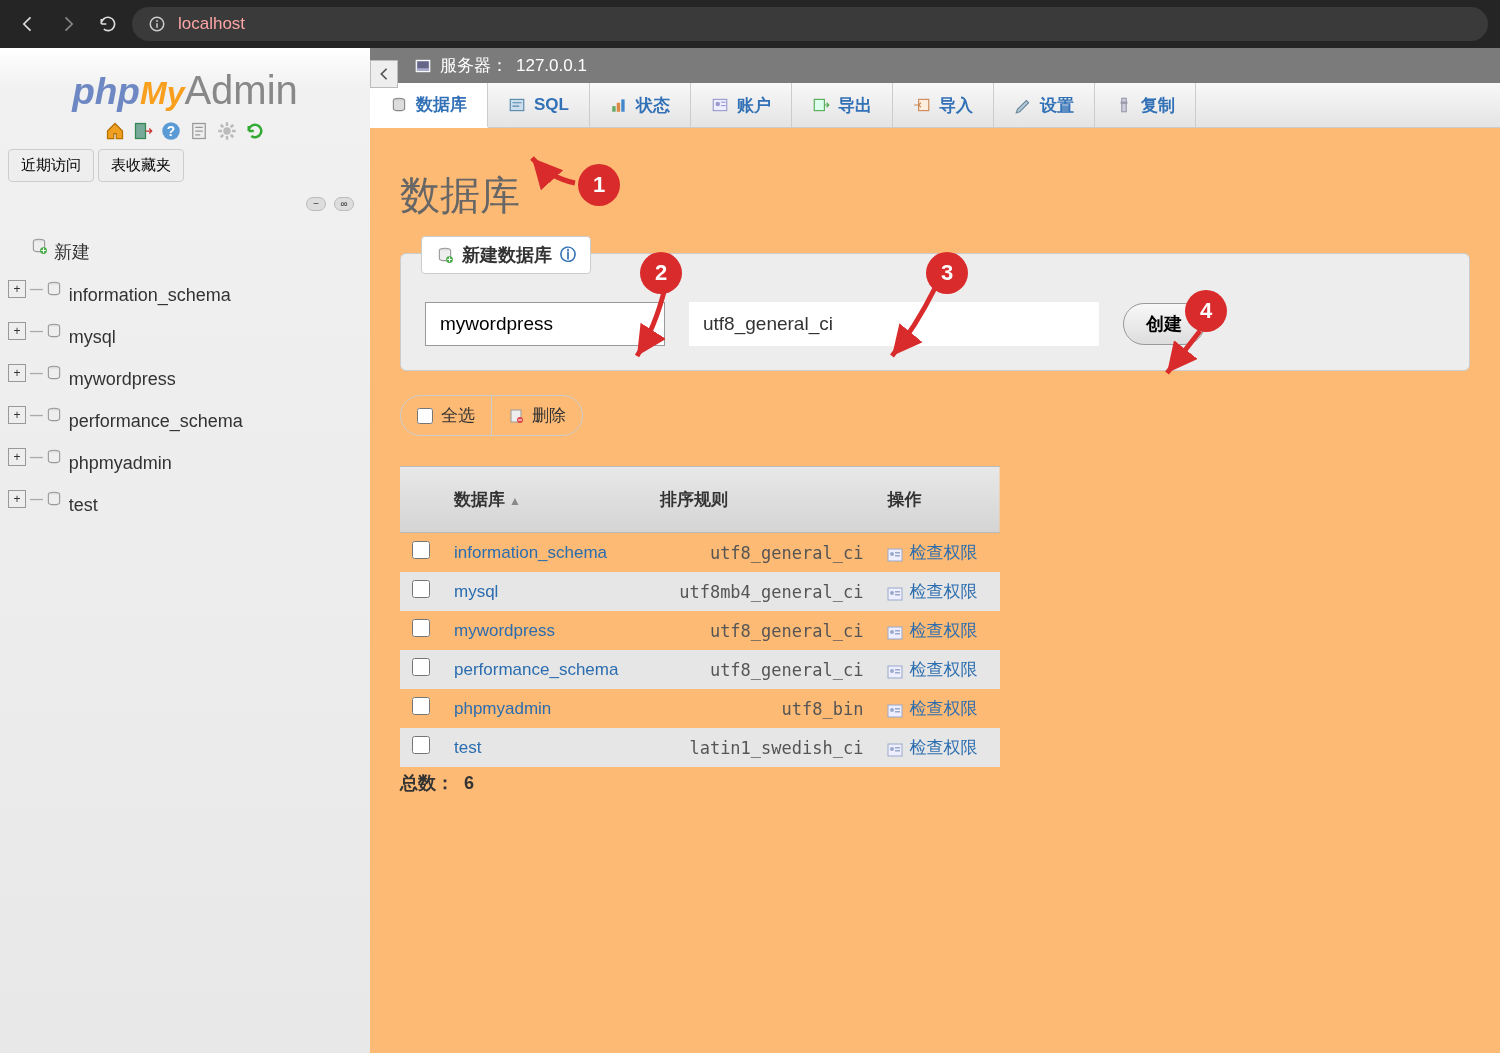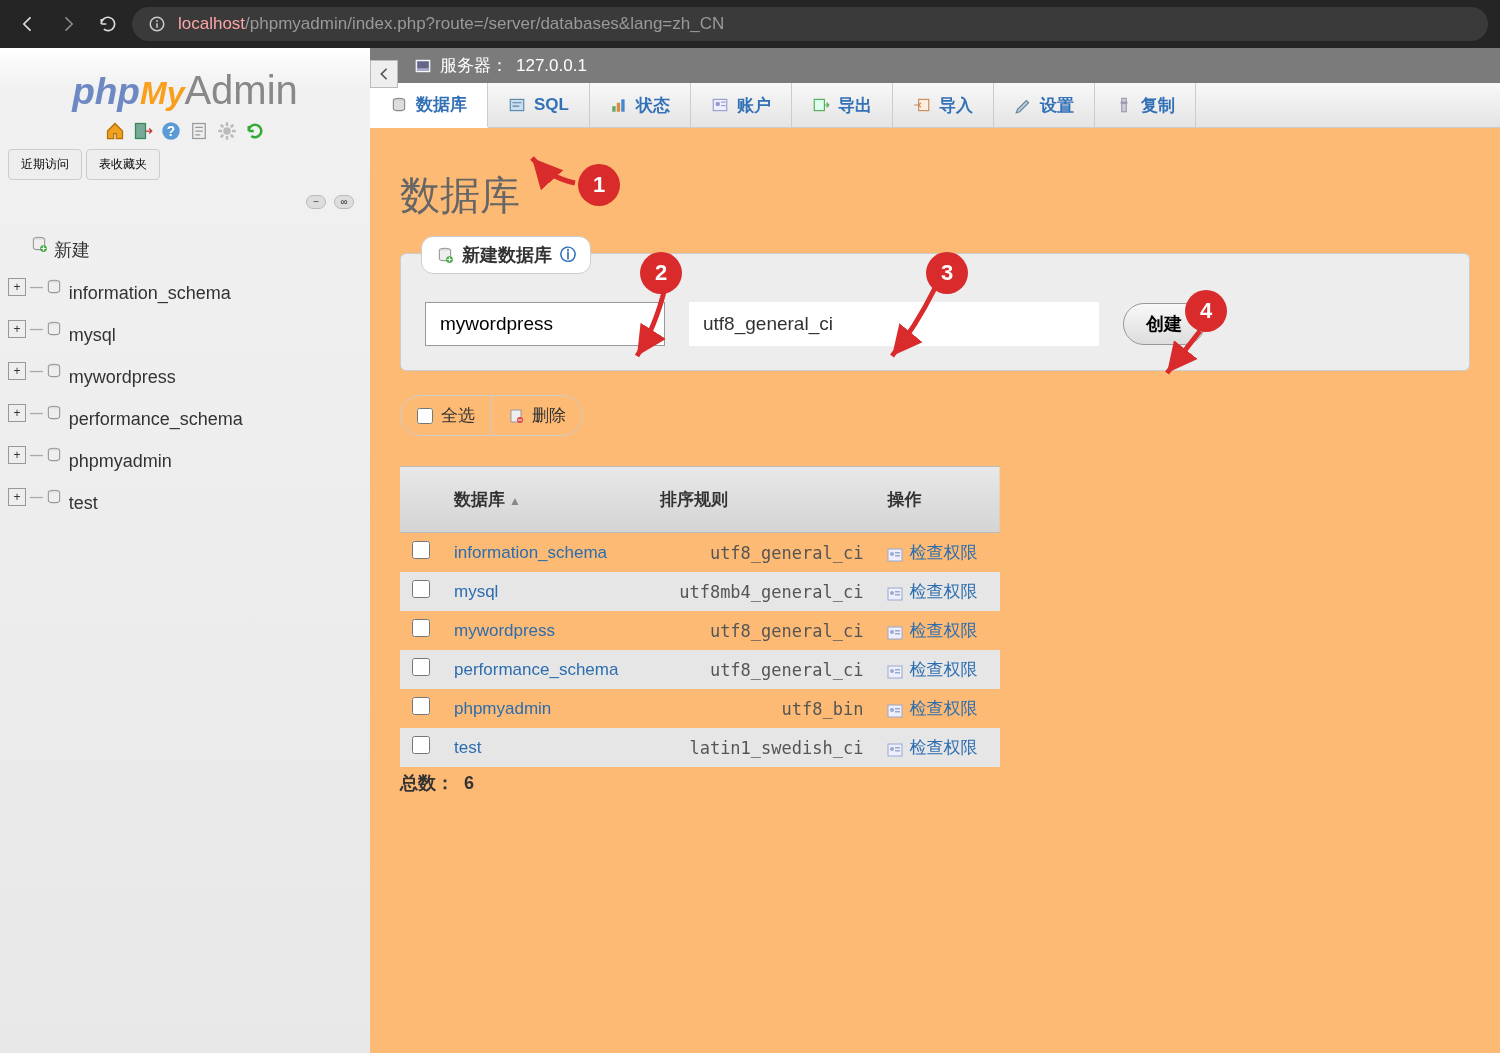--- a/index.html
+++ b/index.html
@@ -24,21 +24,21 @@
 .logo .php { color: #6e88c3; font-weight: bold; font-size: 37px; font-style: italic; }
 .logo .my { color: #f89f1e; font-weight: bold; font-size: 32px; font-style: italic; }
 .logo .admin { color: #888; font-weight: normal; font-size: 40px; }
 
 
 .pma-toolbar { text-align: center; margin: 8px 0; }
 .pma-toolbar span { display: inline-block; width: 20px; height: 20px; margin: 0 2px; vertical-align: middle; }
 
 
 .sidebar-tabs { display: flex; gap: 4px; margin: 8px 0; }
-.sidebar-tabs button { flex: 0 0 auto; padding: 6px 12px; border: 1px solid #ccc; background: #eee; border-radius: 4px; font-size: 12px; cursor: pointer; }
+.sidebar-tabs button { flex: 0 0 auto; padding: 6px 12px; border: 1px solid #ccc; background: #eee; border-radius: 4px; font-size: 15px; cursor: pointer; }
 
 .collapse-bar { text-align: right; padding: 4px 8px; }
 .collapse-bar span { display: inline-block; width: 20px; height: 14px; border: 1px solid #bbb; border-radius: 8px; background: #ddd; margin-left: 4px; font-size: 10px; text-align: center; line-height: 12px; }
 
 
 .tree { margin-top: 8px; font-size: 18px; }
 .tree-item { display: flex; align-items: center; padding: 4px 0; }
 .tree-item .expander { width: 18px; height: 18px; border: 1px solid #999; background: #eee; display: inline-flex; align-items: center; justify-content: center; font-size: 12px; margin-right: 2px; cursor: pointer; }
 .tree-item .connector { color: #aaa; margin: 0 2px; }
 .tree-item .db-icon { width: 18px; height: 18px; margin-right: 6px; display: inline-block; }
@@ -55,21 +55,21 @@
 .top-tabs { display: flex; background: linear-gradient(#f8f8f8, #e4e4e4); border-bottom: 1px solid #ccc; }
 .top-tab { padding: 10px 20px; display: flex; align-items: center; gap: 8px; border-right: 1px solid #ccc; cursor: pointer; font-size: 17px; font-weight: bold; color: #3271b6; }
 .top-tab.active { background: #fff; border-bottom: 2px solid #fff; margin-bottom: -1px; }
 .tab-icon { width: 18px; height: 18px; display: inline-block; }
 
 
 .page { padding: 20px 30px; }
 .page-title { font-size: 40px; color: #666; font-weight: normal; margin: 20px 0 30px; }
 
 .fieldset { border: 1px solid #ccc; border-radius: 6px; background: #ededed; padding: 28px 24px 24px; position: relative; margin-bottom: 24px; }
-.legend { position: absolute; top: -18px; left: 20px; background: #fff; border: 1px solid #ccc; border-radius: 12px; padding: 6px 14px; display: flex; align-items: center; gap: 8px; font-size: 18px; font-weight: bold; }
+.legend { position: absolute; top: -18px; left: 20px; background: #fff; border: 1px solid #ccc; border-radius: 4px; padding: 6px 14px; display: flex; align-items: center; gap: 8px; font-size: 18px; font-weight: bold; }
 .legend .help { color: #3271b6; font-size: 16px; }
 .form-row { display: flex; gap: 24px; align-items: center; margin-top: 20px; }
 .text-input { height: 44px; border: 1px solid #999; background: #fff; padding: 0 14px; font-size: 19px; }
 .db-name-input { width: 240px; }
 .select-box { height: 44px; width: 410px; border: none; background: #fff; padding: 0 14px; font-size: 19px; display: flex; align-items: center; }
 .create-btn { height: 42px; padding: 0 22px; border: 1px solid #999; border-radius: 22px; background: linear-gradient(#f8f8f8,#ddd); font-size: 18px; font-weight: bold; cursor: pointer; }
 
 .bulk-bar { display: inline-flex; align-items: center; border: 1px solid #ccc; border-radius: 22px; overflow: hidden; margin-bottom: 30px; }
 .bulk-bar .seg { padding: 8px 16px; display: flex; align-items: center; gap: 8px; font-size: 17px; }
 .bulk-bar .seg:first-child { border-right: 1px solid #ccc; }
@@ -112,21 +112,20 @@
         <path d="M4 12a8 8 0 1 1 3 6.2M4 12V6m0 6h6" stroke="#ddd" stroke-width="2" fill="none"></path>
       </svg>
   </div>
   <div class="url-bar">
     <svg class="info-icon" width="18" height="18" viewBox="0 0 24 24">
         <circle cx="12" cy="12" r="9" stroke="#ccc" stroke-width="2" fill="none"></circle>
         <circle cx="12" cy="8" r="1.2" fill="#ccc"></circle>
         <rect x="11" y="11" width="2" height="6" fill="#ccc"></rect>
       </svg>
     <span class="host">localhost</span>
-      <span class="path">/phpmyadmin/index.php?route=/server/databases&amp;lang=zh_CN</span>
   </div>
 </div>
 
 <div class="app">
 
   <div class="sidebar">
     <div class="logo">
       <span class="php">php</span><span class="my">My</span><span class="admin">Admin</span>
     </div>
     <div class="pma-toolbar">

